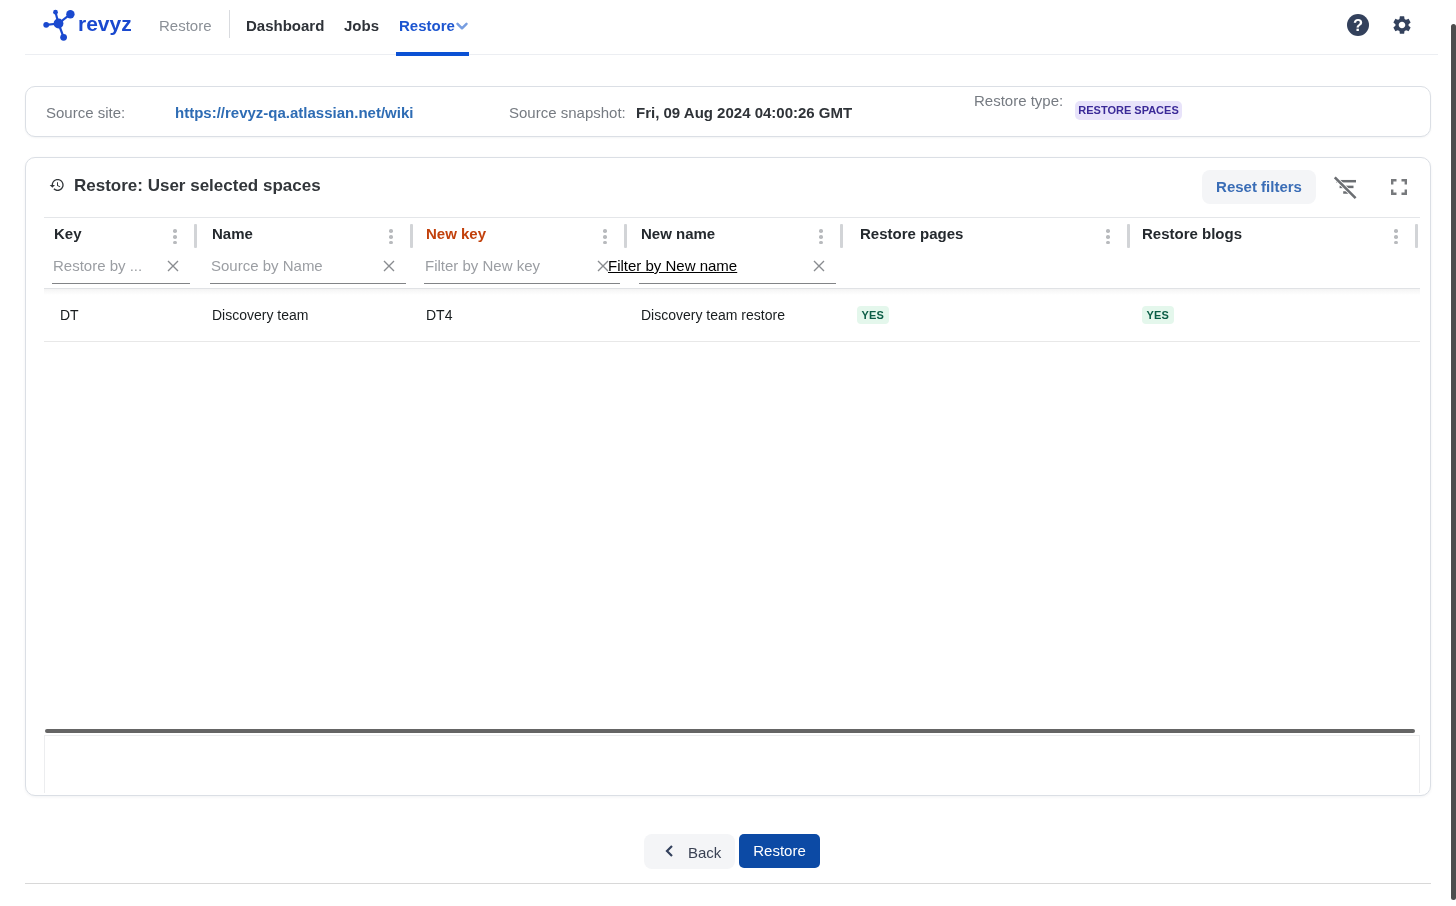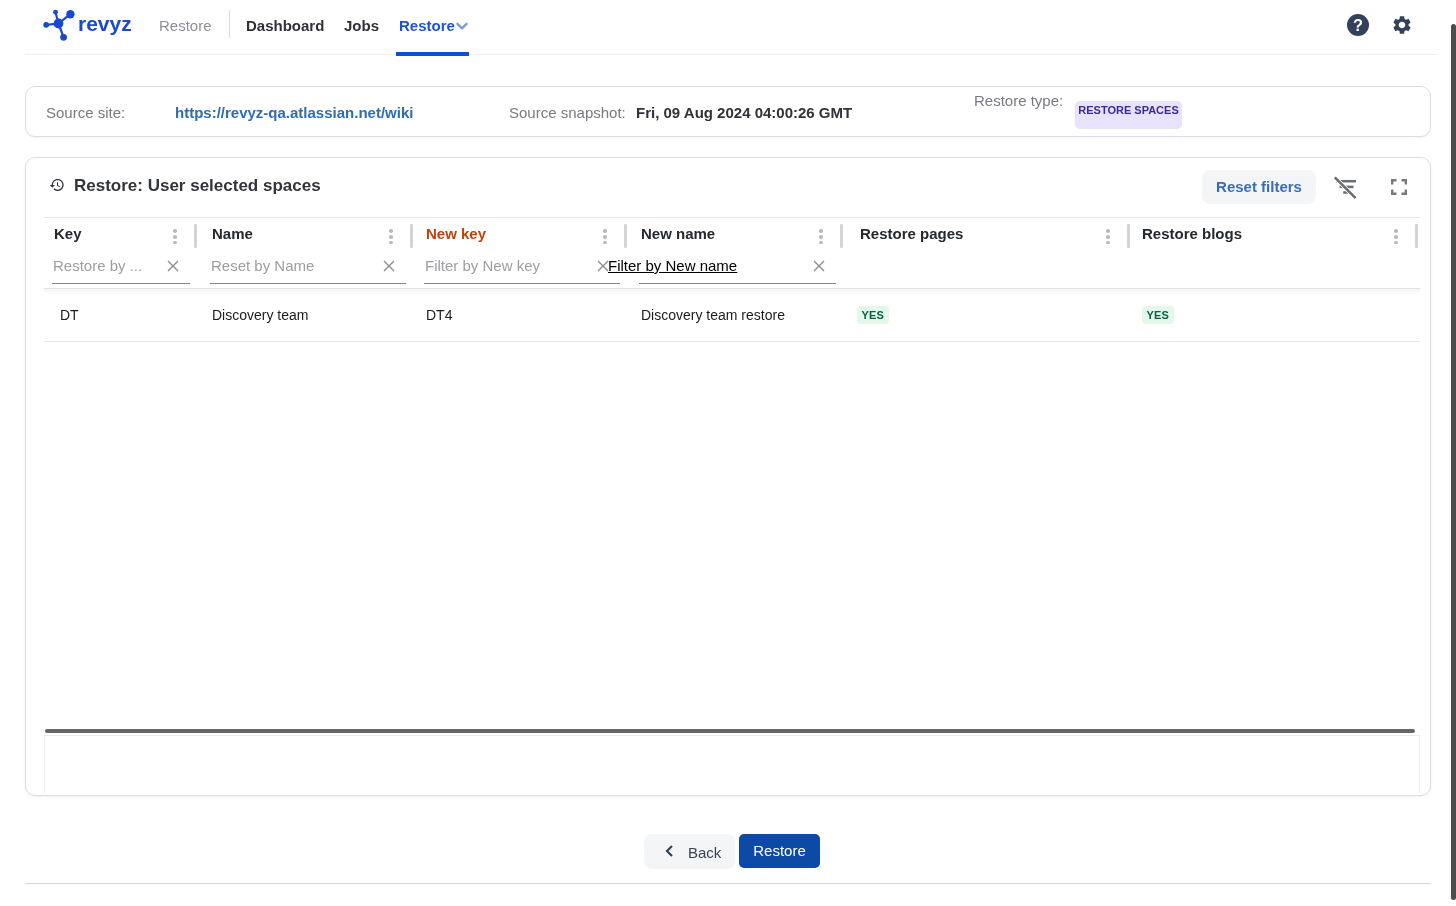--- a/index.html
+++ b/index.html
@@ -52,21 +52,21 @@
       <path d="M19.14 12.94c.04-.3.06-.61.06-.94 0-.32-.02-.64-.07-.94l2.03-1.58c.18-.14.23-.41.12-.61l-1.92-3.32c-.12-.22-.37-.29-.59-.22l-2.39.96c-.5-.38-1.03-.7-1.62-.94l-.36-2.54c-.04-.24-.24-.41-.48-.41h-3.84c-.24 0-.43.17-.47.41l-.36 2.54c-.59.24-1.13.57-1.62.94l-2.39-.96c-.22-.08-.47 0-.59.22L2.74 8.87c-.12.21-.08.47.12.61l2.03 1.58c-.05.3-.09.63-.09.94s.02.64.07.94l-2.03 1.58c-.18.14-.23.41-.12.61l1.92 3.32c.12.22.37.29.59.22l2.39-.96c.5.38 1.03.7 1.62.94l.36 2.54c.05.24.24.41.48.41h3.84c.24 0 .44-.17.47-.41l.36-2.54c.59-.24 1.13-.56 1.62-.94l2.39.96c.22.08.47 0 .59-.22l1.92-3.32c.12-.22.07-.47-.12-.61l-2.01-1.58zM12 15.6c-1.98 0-3.6-1.62-3.6-3.6s1.62-3.6 3.6-3.6 3.6 1.62 3.6 3.6-1.62 3.6-3.6 3.6z"></path>
     </g>
   </svg>
 
   <div class="abs" style="left:25px;top:86px;width:1406px;height:51px;background:#fff;border:1px solid #dbdfe5;border-radius:10px;box-shadow:0 1px 2px rgba(20,30,60,.05);"></div>
   <div class="abs lbl" style="left:46px;top:104px;">Source site:</div>
   <div class="abs" style="left:135px;top:104px;font-size:15px;font-weight:600;color:#2e6cb4;margin-left:40px;">https://revyz-qa.atlassian.net/wiki</div>
   <div class="abs lbl" style="left:509px;top:104px;">Source snapshot:</div>
   <div class="abs" style="left:636px;top:104px;font-size:15px;font-weight:bold;color:#2f3338;">Fri, 09 Aug 2024 04:00:26 GMT</div>
   <div class="abs lbl" style="left:974px;top:92px;text-align:center;">Restore type:</div>
-  <div class="abs" style="left:1075px;top:101px;width:107px;height:28px;background:#e8e3fa;border-radius:5px;text-align:center;line-height:19.5px;font-size:11px;font-weight:bold;color:#3b2a98;">RESTORE SPACES</div>
+  <div class="abs" style="left:1075px;top:101px;width:107px;height:19px;background:#e8e3fa;border-radius:5px;text-align:center;line-height:19.5px;font-size:11px;font-weight:bold;color:#3b2a98;">RESTORE SPACES</div>
 
   <div class="abs" style="left:25px;top:157px;width:1406px;height:639px;background:#fff;border:1px solid #dbdfe5;border-radius:10px;box-shadow:0 1px 3px rgba(20,30,60,.06);"></div>
 
   <svg class="abs" style="left:49px;top:177px;" width="16" height="16" viewBox="0 0 24 24">
     <path fill="#32363a" d="M13 3c-4.97 0-9 4.03-9 9H1l3.89 3.89.07.14L9 12H6c0-3.87 3.13-7 7-7s7 3.13 7 7-3.13 7-7 7c-1.93 0-3.68-.79-4.94-2.06l-1.42 1.42C8.27 19.99 10.51 21 13 21c4.97 0 9-4.03 9-9s-4.03-9-9-9zm-1 5v5l4.28 2.54.72-1.21-3.5-2.08V8H12z"></path>
   </svg>
   <div class="abs" style="left:74px;top:176px;font-size:17px;font-weight:bold;color:#32363a;">Restore: User selected spaces</div>
 
   <div class="abs" style="left:1202px;top:170px;width:114px;height:34px;background:#f4f5f7;border-radius:8px;text-align:center;line-height:34px;font-size:15px;font-weight:600;color:#3a6db6;">Reset filters</div>
 
@@ -102,21 +102,21 @@
     <svg class="abs" style="left:167px;top:260px;" width="12" height="12" viewBox="0 0 12 12">
       <path d="M1,1 L11,11 M11,1 L1,11" stroke="#898c90" stroke-width="1.4" fill="none"></path>
     </svg>
     <div class="abs" style="left:52px;top:282.5px;width:138px;height:1.3px;background:#828487;"></div>
     <div class="abs" style="left:60px;top:307px;font-size:14px;color:#181d1f;">DT</div>
     <div class="abs" style="left:212px;top:225px;font-size:15px;font-weight:bold;color:#24292e;">Name</div>
     <div class="abs" style="left:389.2px;top:229.2px;width:3.6px;height:3.6px;border-radius:50%;background:#b8babd;"></div>
     <div class="abs" style="left:389.2px;top:235.2px;width:3.6px;height:3.6px;border-radius:50%;background:#b8babd;"></div>
     <div class="abs" style="left:389.2px;top:240.79999999999998px;width:3.6px;height:3.6px;border-radius:50%;background:#b8babd;"></div>
     <div class="abs" style="left:410.2px;top:224px;width:2.4px;height:24px;background:#d2d4d7;border-radius:1px;"></div>
-    <div class="abs" style="left:211px;top:257px;font-size:15px;color:#9b9ea3;">Reset by Name</div>
+    <div class="abs" style="left:211px;top:257px;font-size:15px;color:#9b9ea3;">Source by Name</div>
     <svg class="abs" style="left:383px;top:260px;" width="12" height="12" viewBox="0 0 12 12">
       <path d="M1,1 L11,11 M11,1 L1,11" stroke="#898c90" stroke-width="1.4" fill="none"></path>
     </svg>
     <div class="abs" style="left:210px;top:282.5px;width:196px;height:1.3px;background:#828487;"></div>
     <div class="abs" style="left:212px;top:307px;font-size:14px;color:#181d1f;">Discovery team</div>
     <div class="abs" style="left:426px;top:225px;font-size:15px;font-weight:bold;color:#c2410c;">New key</div>
     <div class="abs" style="left:603.2px;top:229.2px;width:3.6px;height:3.6px;border-radius:50%;background:#b8babd;"></div>
     <div class="abs" style="left:603.2px;top:235.2px;width:3.6px;height:3.6px;border-radius:50%;background:#b8babd;"></div>
     <div class="abs" style="left:603.2px;top:240.79999999999998px;width:3.6px;height:3.6px;border-radius:50%;background:#b8babd;"></div>
     <div class="abs" style="left:624.2px;top:224px;width:2.4px;height:24px;background:#d2d4d7;border-radius:1px;"></div>

